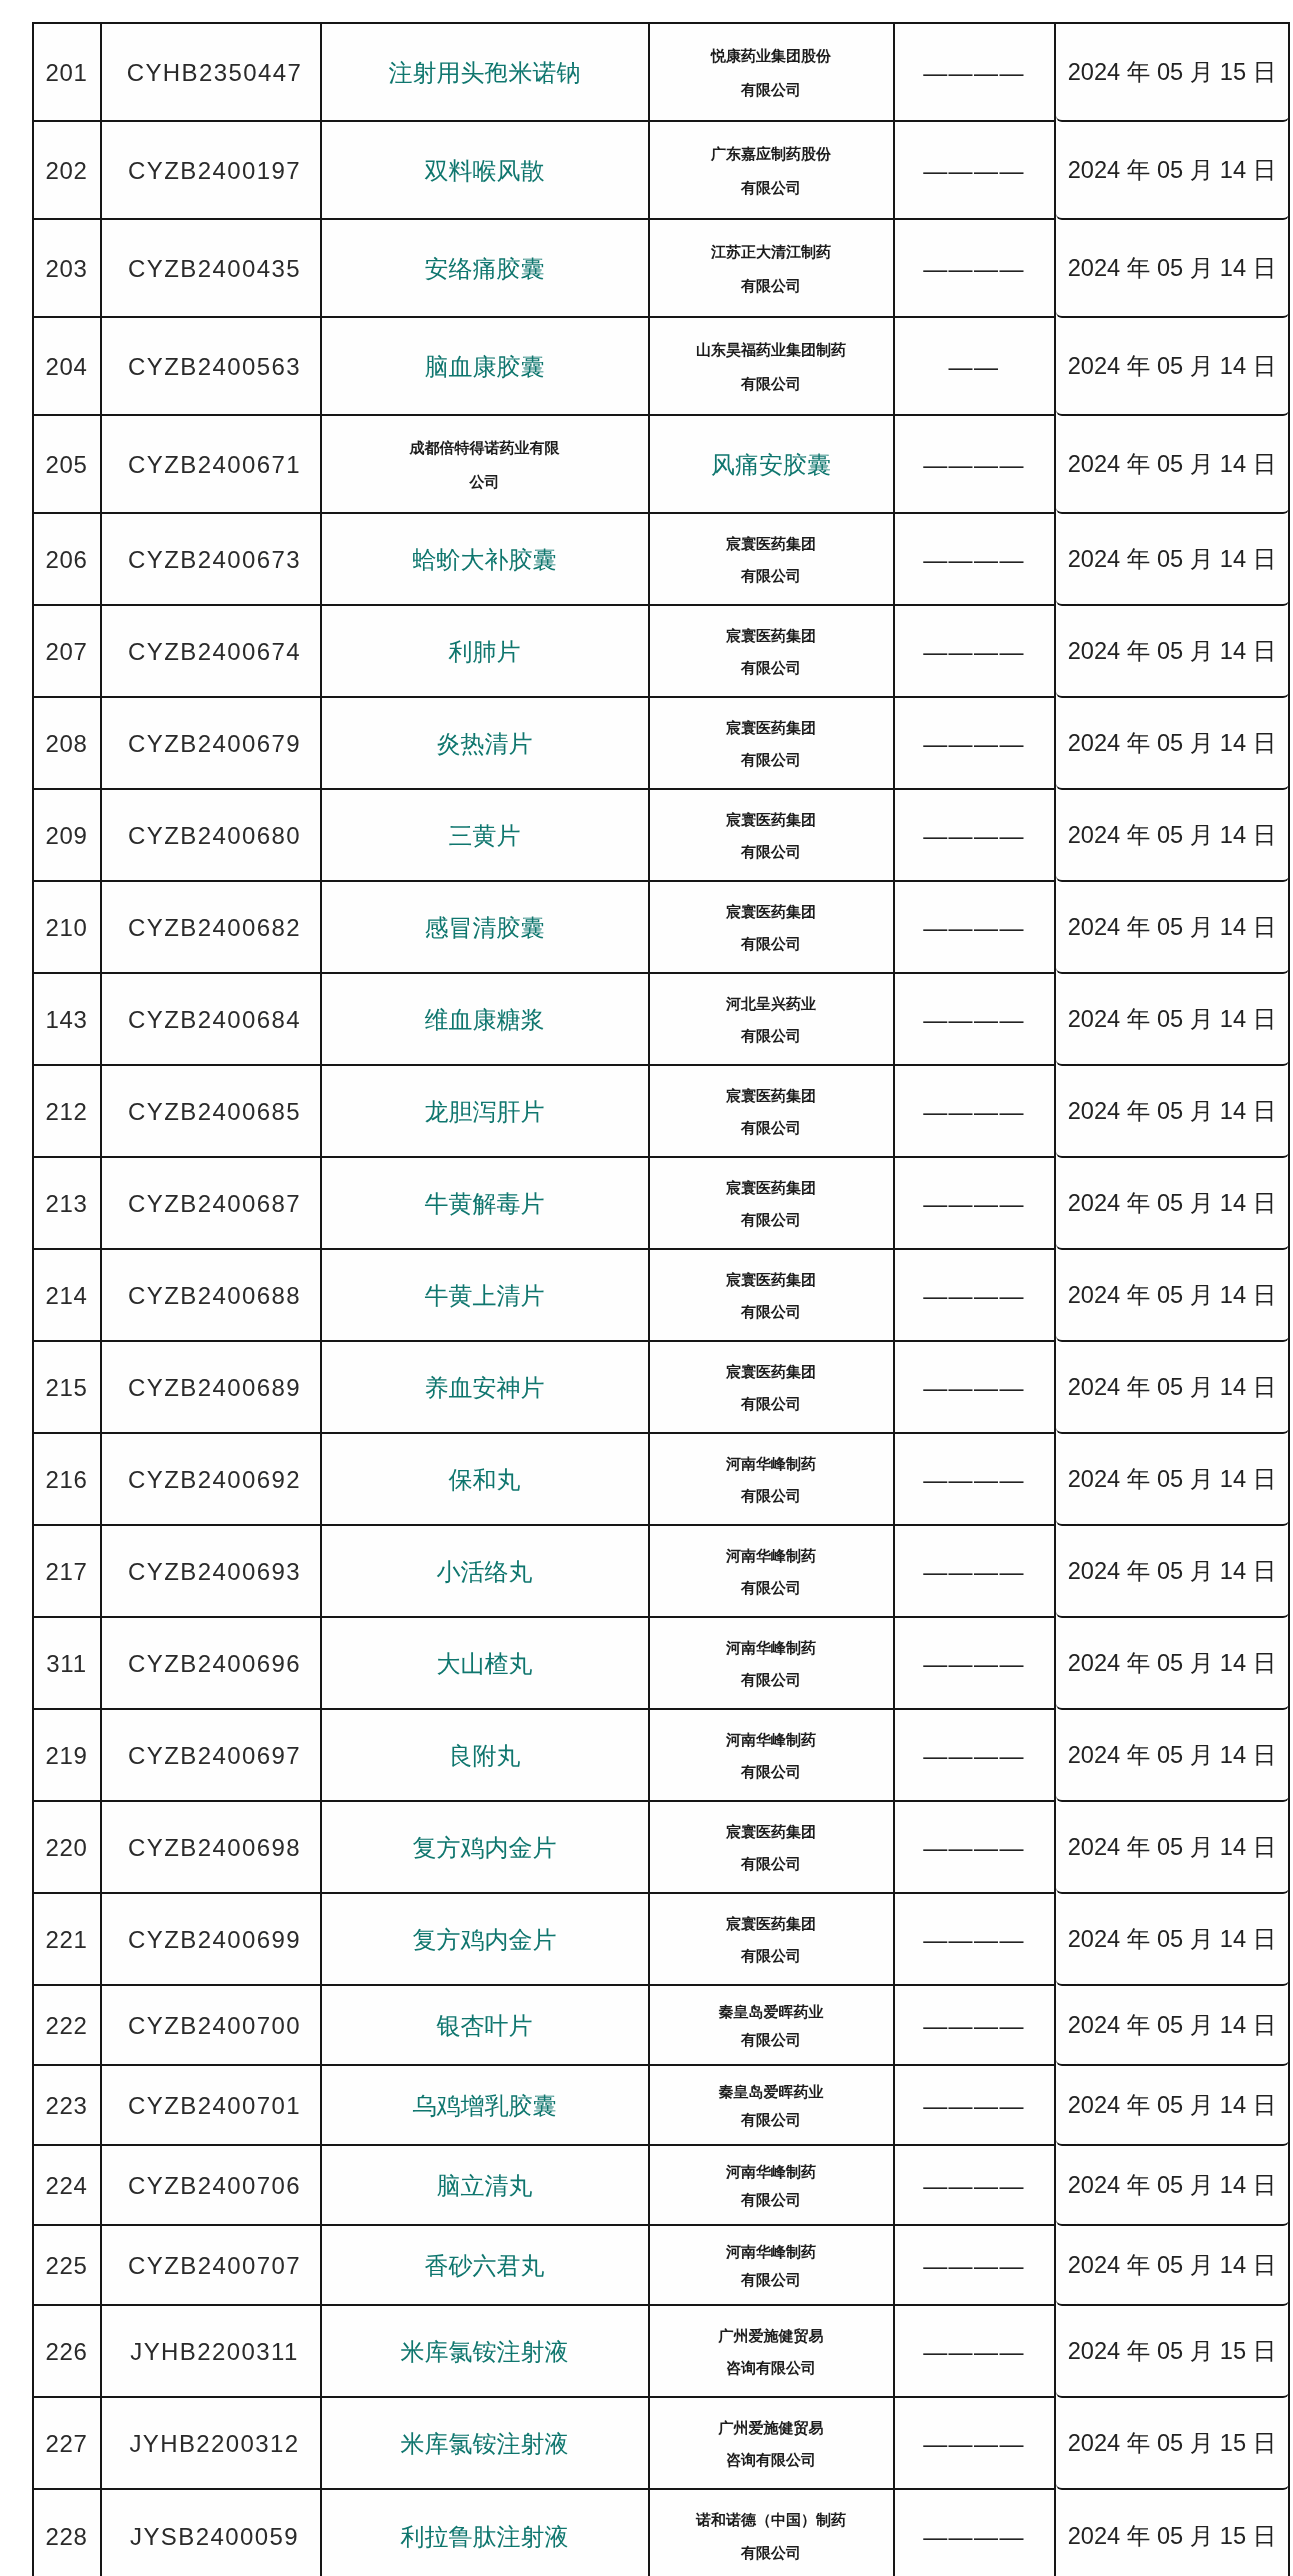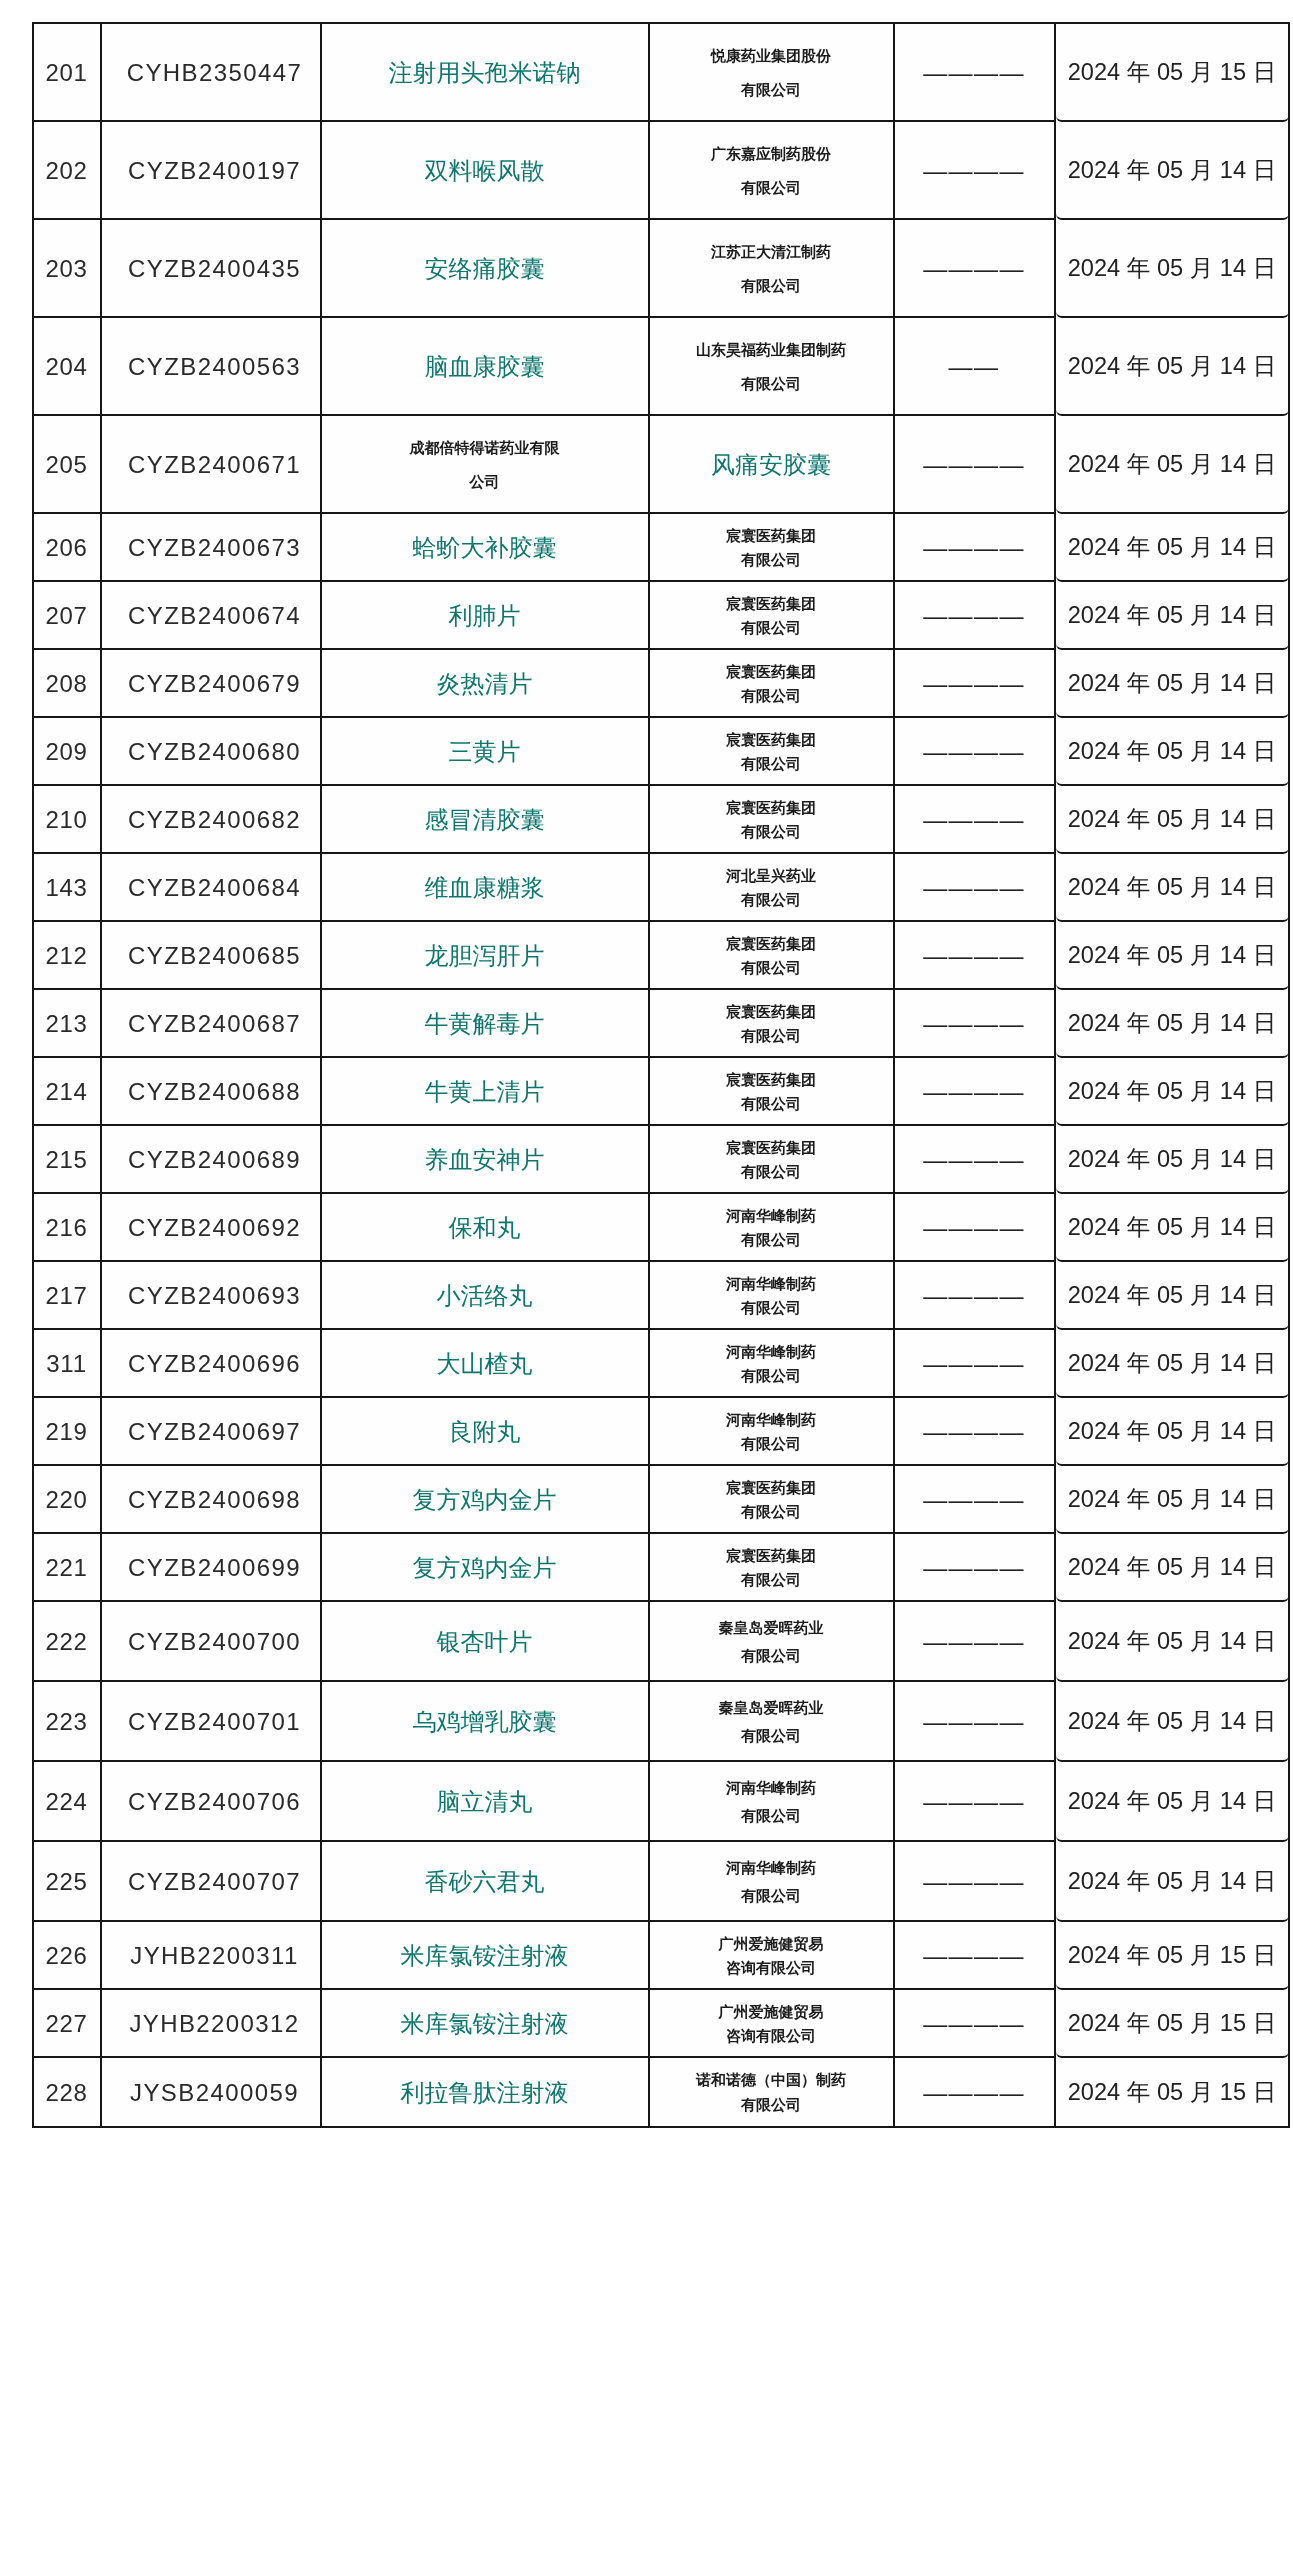--- a/index.html
+++ b/index.html
@@ -18,21 +18,21 @@
     top: 1.4px;
     width: 1258px;
     border: 2.1px solid #161616;
     box-sizing: border-box;
     background: #fefefe;
     margin-top: 21px;
   }
   .row {
     display: grid;
     grid-template-columns: 68px 220px 328px 245px 161px 233px;
-    height: 68px;
+    height: 92px;
     box-sizing: border-box;
   }
   
   .row:nth-child(-n+5) { height: 98px; }
   
   .row:nth-child(n+22):nth-child(-n+25) { height: 80px; }
   .cell {
     border-right: 2.1px solid #161616;
     border-bottom: 2.1px solid #161616;
     box-sizing: border-box;

